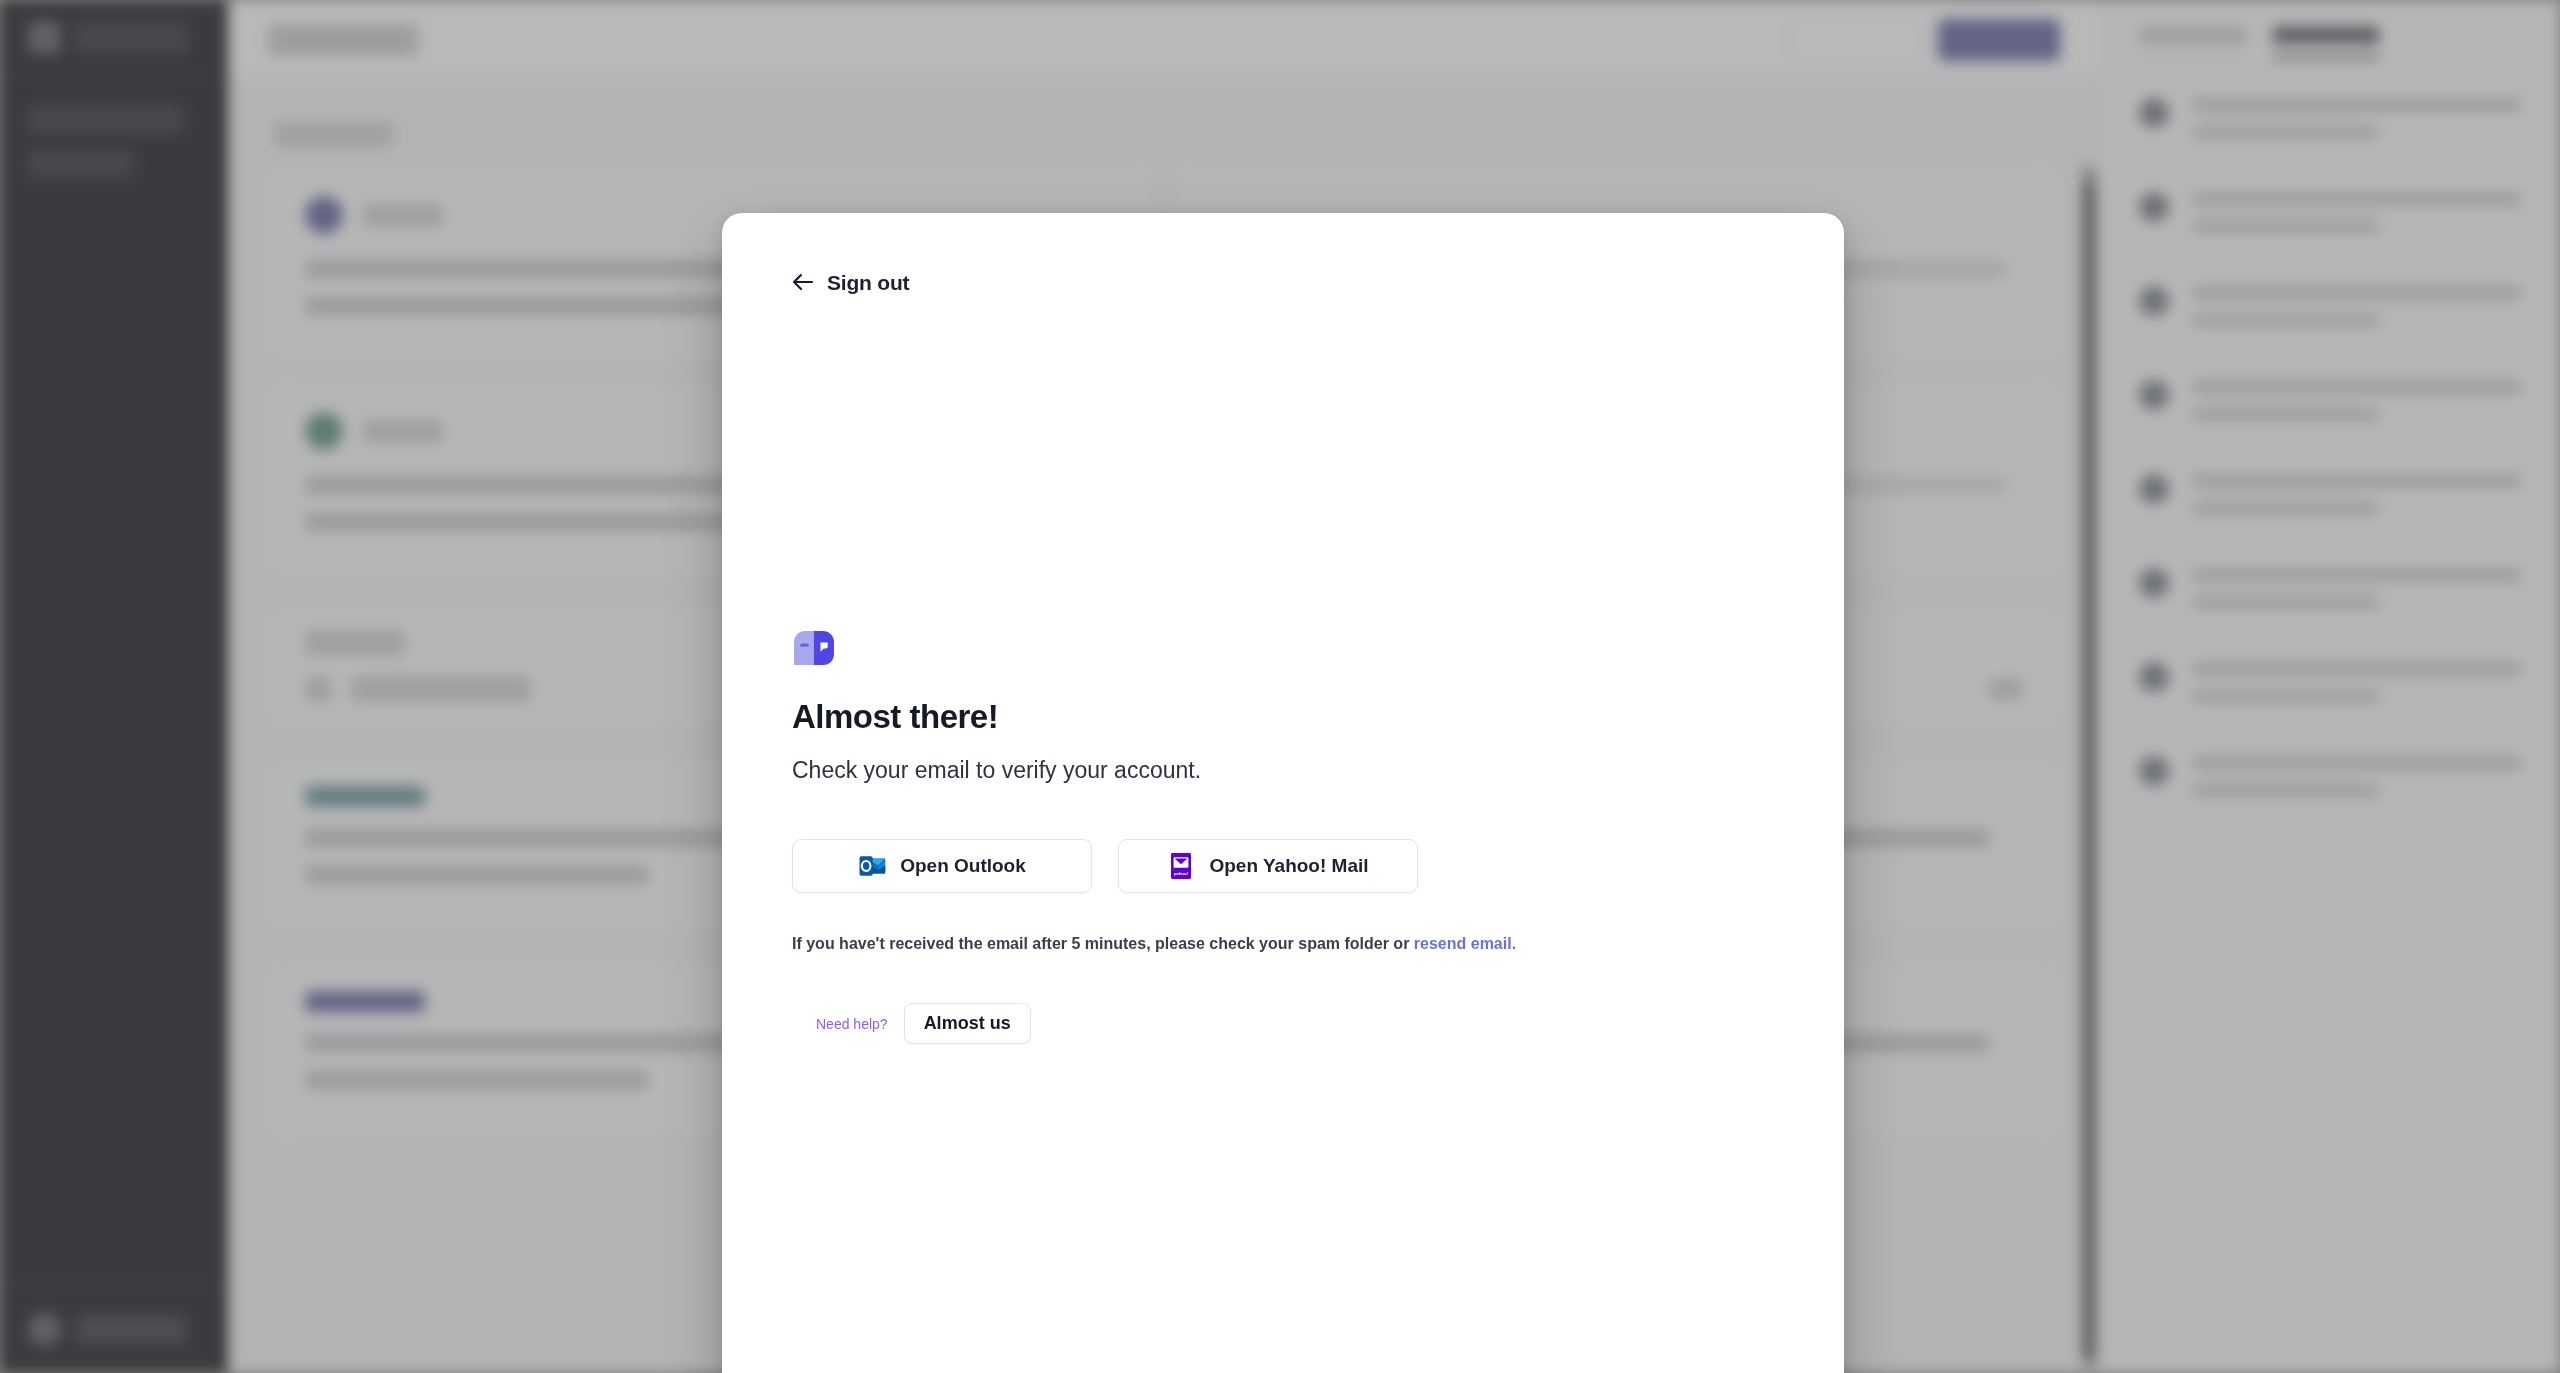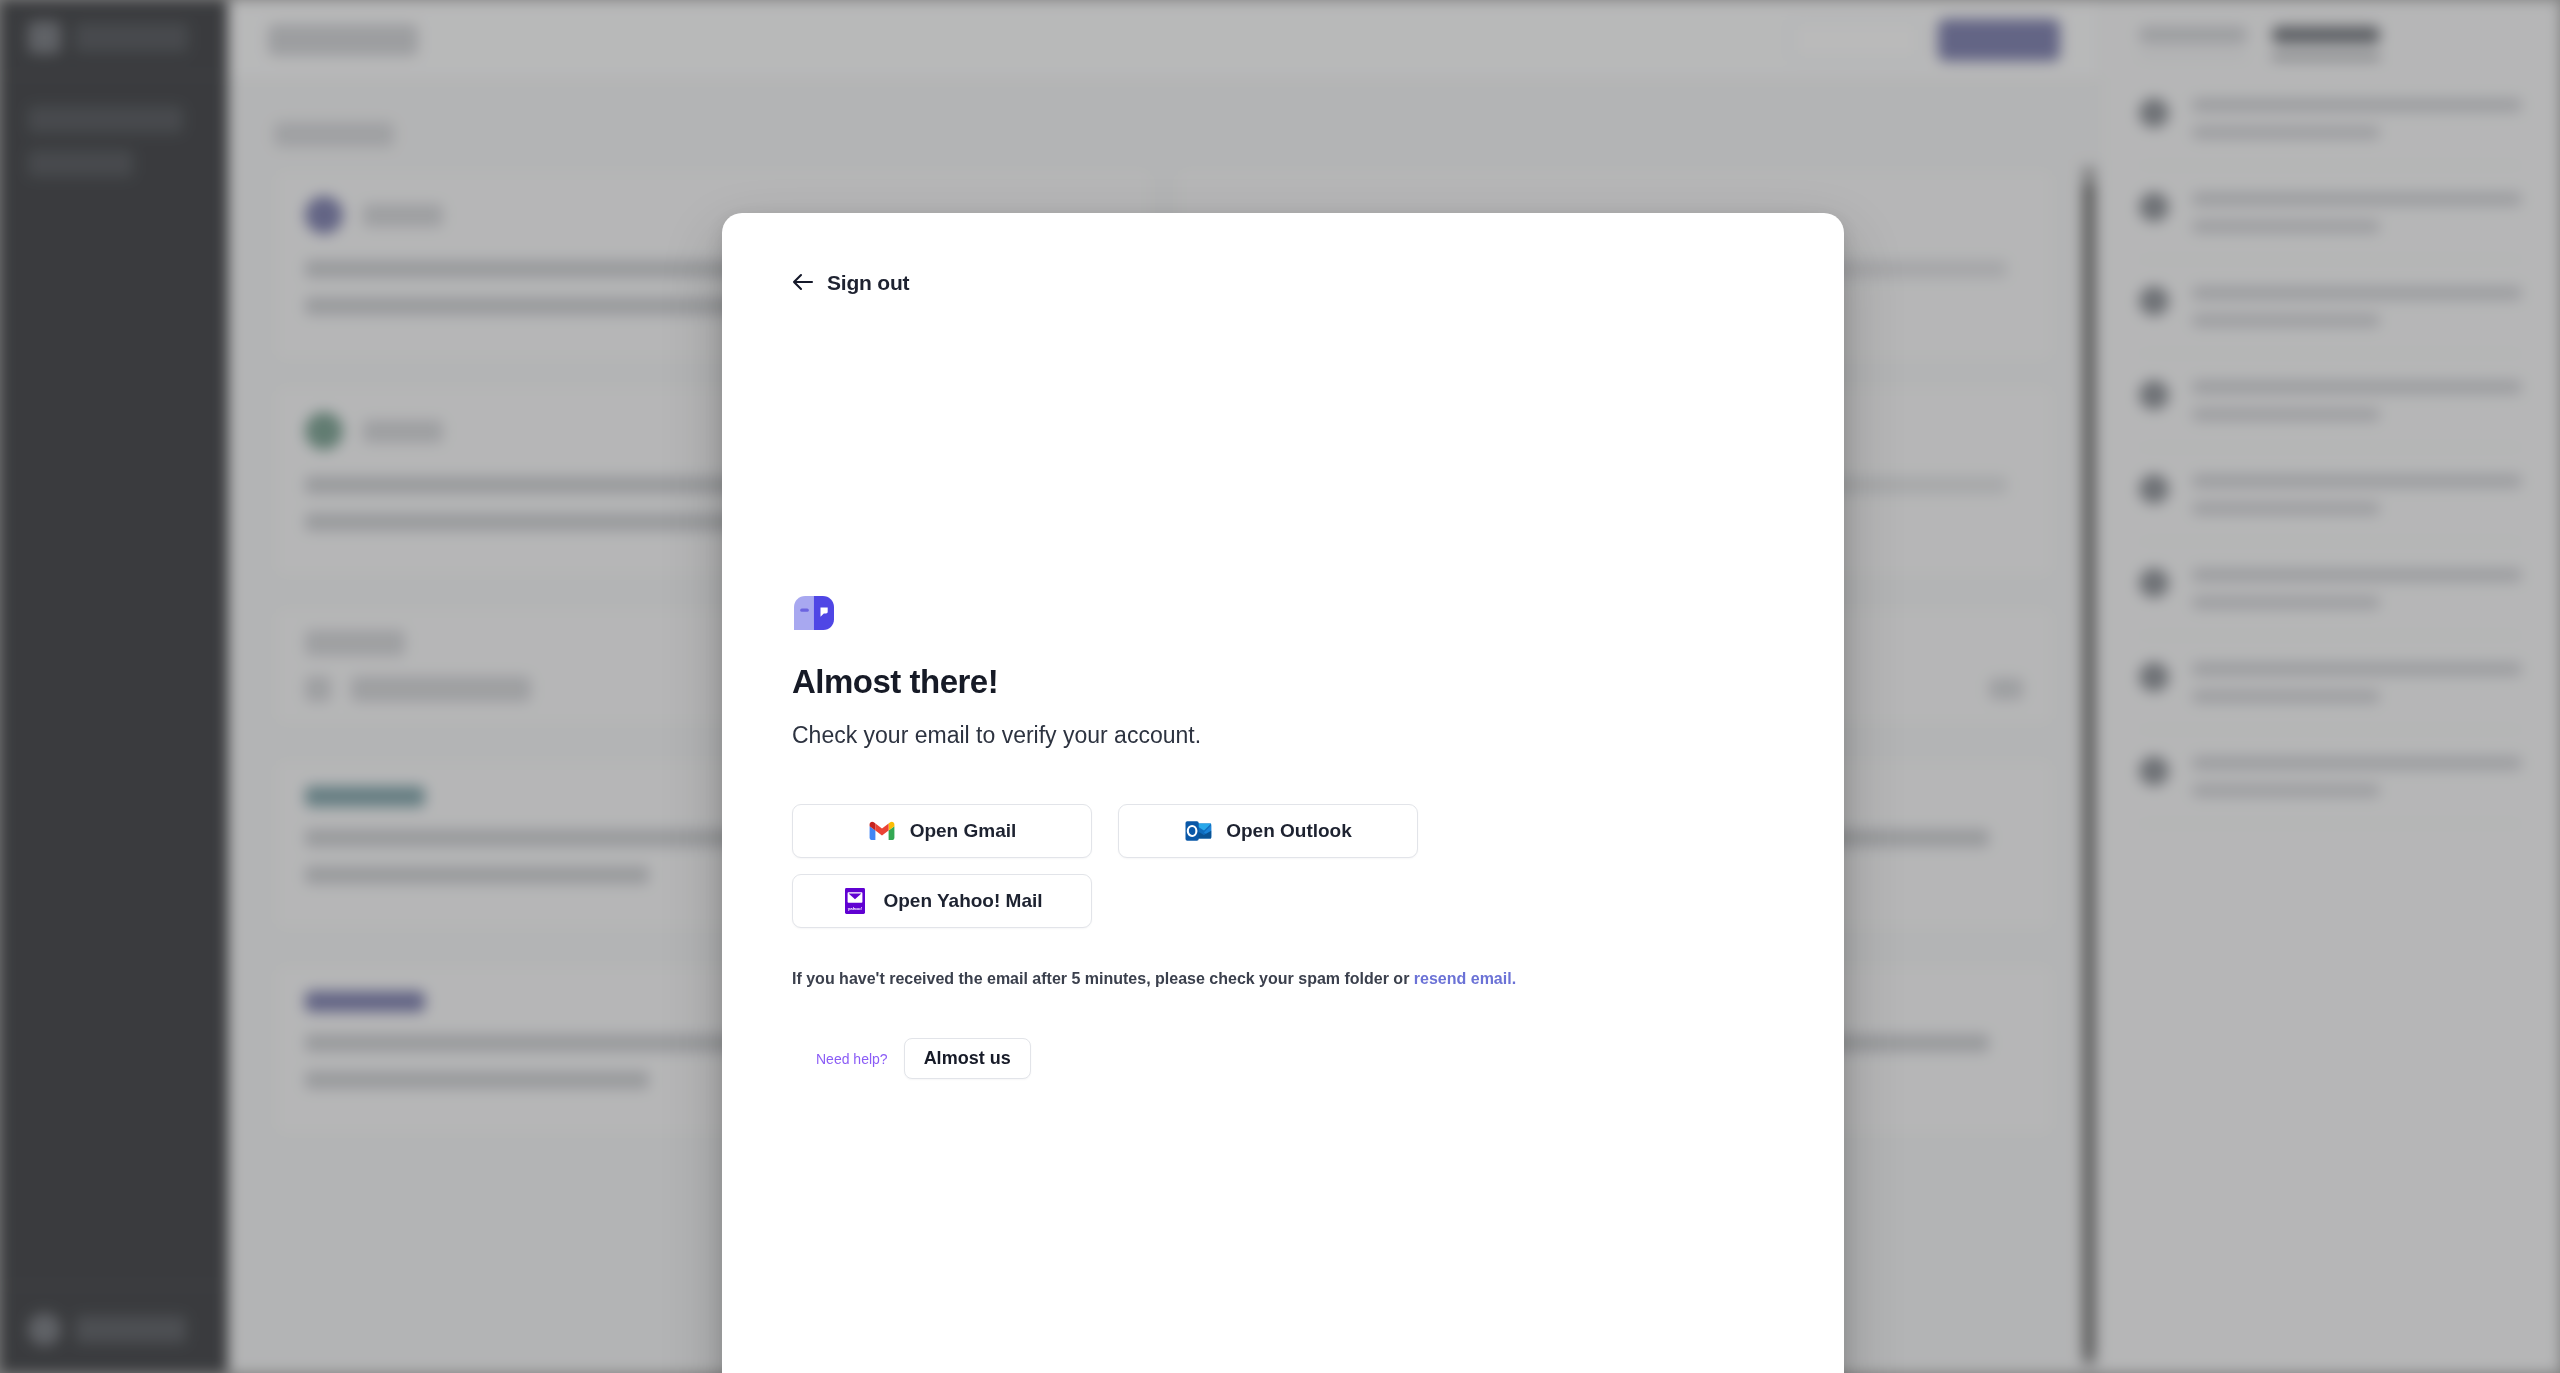--- a/index.html
+++ b/index.html
@@ -385,32 +385,20 @@
         <rect x="8.2" y="15.5" width="8.6" height="3.3" rx="1.6" fill="#6b63e0"></rect>
         <path d="M28.5 14.5h7.2v4.3c0 .9-.8 1.6-1.7 1.6h-2.2l-3.3 3.4v-9.3z" fill="#ffffff"></path>
       </svg>
     </div>
 
     <div class="title">Almost there!</div>
     <div class="subtitle">Check your email to verify your account.</div>
 
     <div class="provider-grid">
 
-      <button class="provider-btn">
-        <span class="provider-icon">
-          <svg width="26" height="20" viewBox="0 0 26 20">
-            <path d="M2.4 19h4V9.6L.6 5.2v11.4C.6 17.9 1.4 19 2.4 19z" fill="#4285f4"></path>
-            <path d="M19.6 19h4c1.1 0 1.8-1.1 1.8-2.4V5.2l-5.8 4.4V19z" fill="#34a853"></path>
-            <path d="M19.6 2.6v7l5.8-4.4V3.4c0-2.2-2.5-3.4-4.2-2.1l-1.6 1.3z" fill="#fbbc04"></path>
-            <path d="M6.4 9.6V2.6L13 7.5l6.6-4.9v7L13 14.4 6.4 9.6z" fill="#ea4335"></path>
-            <path d="M.6 3.4v1.8l5.8 4.4v-7L4.8 1.3C3.1 0 .6 1.2.6 3.4z" fill="#c5221f"></path>
-          </svg>
-        </span>
-        <span>Open Gmail</span>
-      </button>
 
 
       <button class="provider-btn">
         <span class="provider-icon">
           <svg width="27" height="24" viewBox="0 0 27 24">
             <path d="M11.8 4.6h13.4c.6 0 1 .4 1 1v12.8c0 .6-.4 1-1 1H11.8V4.6z" fill="#0f6cbd"></path>
             <path d="M26.2 6.3v11.4l-7.3-4.2 7.3-7.2z" fill="#1a84d9"></path>
             <path d="M11.8 4.6h14.4l-7.2 7-7.2-4.6V4.6z" fill="#28a8ea"></path>
             <path d="M11.8 11.7l7.1 4.4 7.3-4.4v6.7c0 .6-.4 1-1 1H11.8v-7.7z" fill="#0a5394"></path>
             <rect x="0.5" y="2.3" width="13.2" height="19.4" rx="1.8" fill="#0a58a8"></rect>

